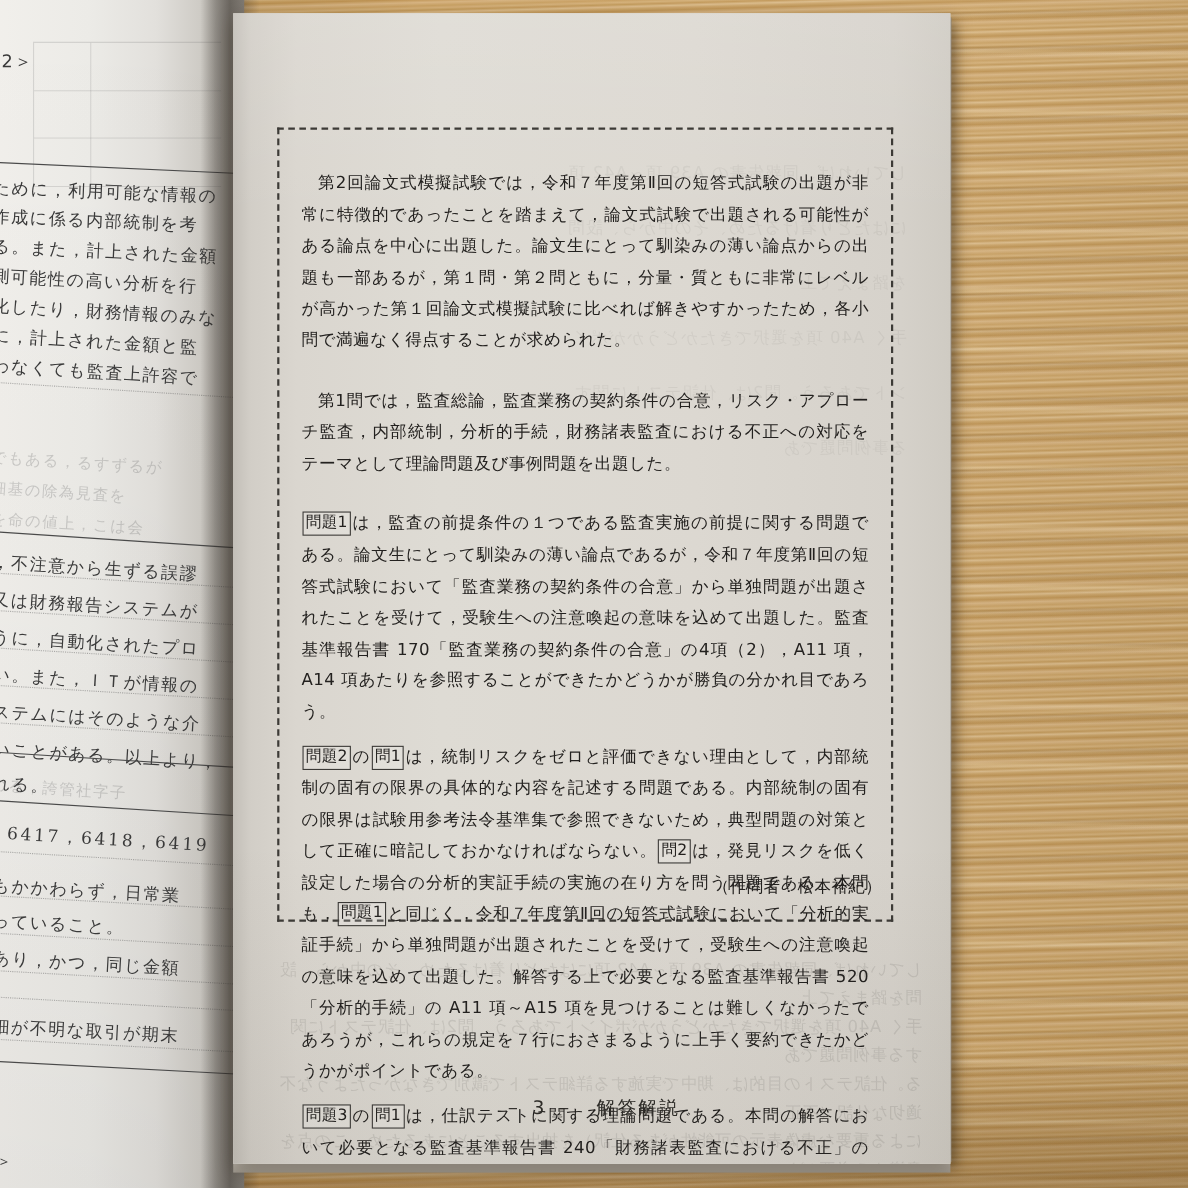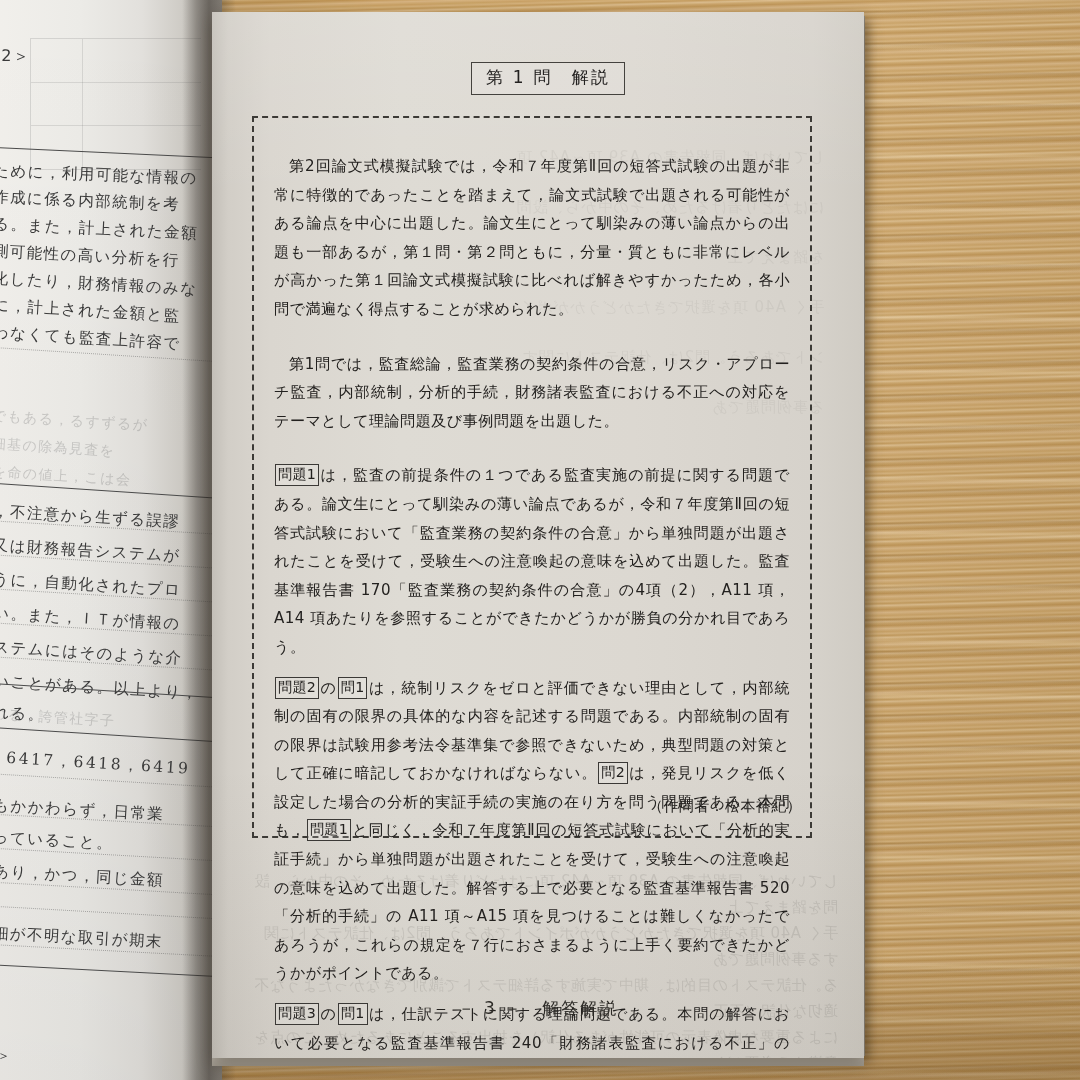--- a/index.html
+++ b/index.html
@@ -468,21 +468,20 @@
         <div>手く A40 項を選択できたかどうかがポイントであろう。問2は、仕訳テストに関する事例問題であ</div>
       </div>
       <div class="bleed-through">
         <div>していれば、同報告書の A39 項～A42 項にはたどり着けるため、その中から、設問を踏まえて上</div>
         <div>手く A40 項を選択できたかどうかがポイントであろう。問2は、仕訳テストに関する事例問題であ</div>
         <div>る。仕訳テストの目的は、期中で実施する詳細テストで識別できなかったような不適切な仕訳（不正</div>
         <div>による重要な虚偽表示の可能性がある仕訳）を抽出することにあるため、この点を意識する必要があ</div>
       </div>
 
 
-      <div id="q-title-box">第 1 問　解説</div>
 
       <div id="dash-frame"></div>
 
 
       <div id="body-text">
 
         <p>第2回論文式模擬試験では，令和７年度第Ⅱ回の短答式試験の出題が非常に特徴的であったことを踏まえて，論文式試験で出題される可能性がある論点を中心に出題した。論文生にとって馴染みの薄い論点からの出題も一部あるが，第１問・第２問ともに，分量・質ともに非常にレベルが高かった第１回論文式模擬試験に比べれば解きやすかったため，各小問で満遍なく得点することが求められた。</p>
 
         <p class="gap">第1問では，監査総論，監査業務の契約条件の合意，リスク・アプローチ監査，内部統制，分析的手続，財務諸表監査における不正への対応をテーマとして理論問題及び事例問題を出題した。</p>
 

